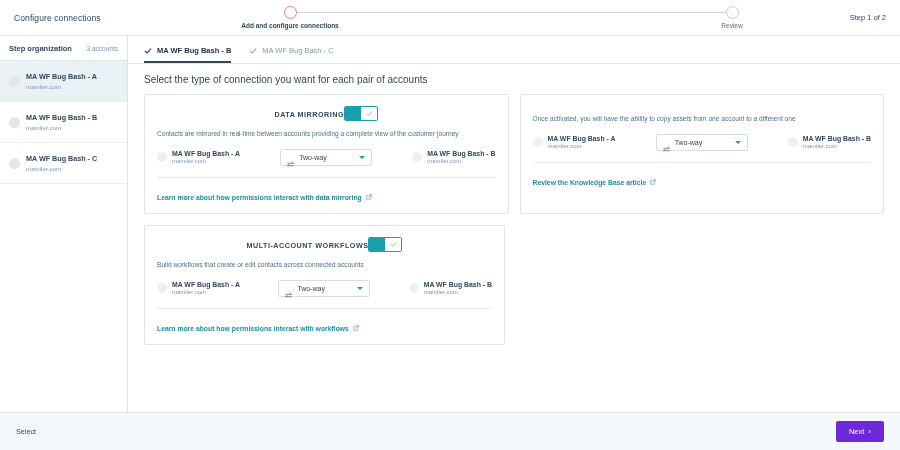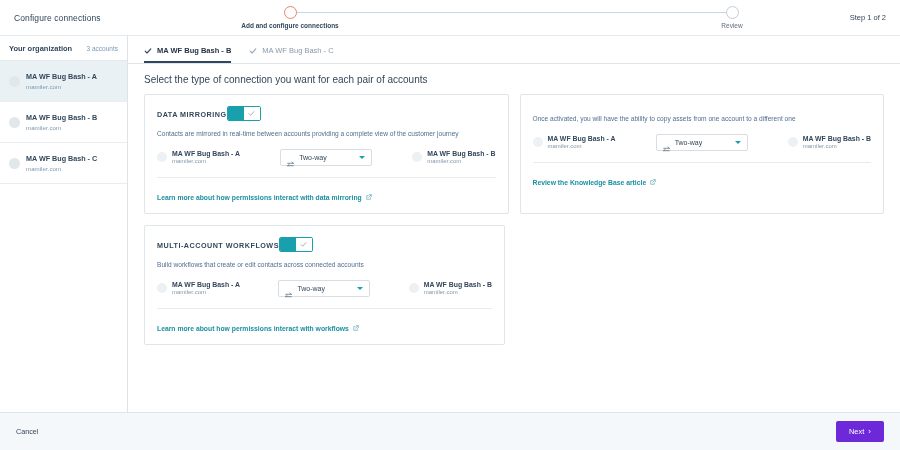--- a/index.html
+++ b/index.html
@@ -100,21 +100,21 @@
   .subtitle { font-size: 10px; color: #33475b; margin-bottom: 9px; }
 
   .cards-row { display: flex; gap: 11px; }
   .card {
     background: #ffffff;
     border: 1px solid #e0e5e9;
     border-radius: 2px;
     padding: 11px 12px 9px 12px;
     flex: 1; min-width: 0;
   }
-  .card-head { display: flex; align-items: flex-start; justify-content: flex-start; }
+  .card-head { display: flex; align-items: flex-start; justify-content: center; }
   .card-title {
     font-size: 7.2px; font-weight: bold; color: #33475b;
     letter-spacing: .5px; padding-top: 4px;
   }
   .toggle {
     display: flex; width: 34px; height: 15px;
     border: 1px solid #18a0ad; border-radius: 2px; overflow: hidden;
     cursor: pointer; flex: 0 0 auto;
   }
   .toggle-on { width: 17px; background: #18a0ad; }
@@ -195,21 +195,21 @@
       </div>
     </div>
 
     <div class="step-count">Step 1 of 2</div>
   </div>
 
   <div class="body">
 
     <div class="sidebar">
       <div class="sidebar-head">
-        <span class="sidebar-head-title">Your organization</span>
+        <span class="sidebar-head-title">Step organization</span>
         <span class="sidebar-head-count">3 accounts</span>
       </div>
 
       <div class="acct-item selected">
         <span class="acct-avatar"></span>
         <span class="acct-text">
           <span class="acct-name">MA WF Bug Bash - A</span>
           <span class="acct-domain">mamiler.com</span>
         </span>
       </div>
@@ -393,19 +393,19 @@
                   </svg>
               </span>
             </a>
           </div>
         </div>
       </div>
     </div>
   </div>
 
   <div class="footer">
-    <button class="cancel-btn">Cancel</button>
+    <button class="cancel-btn">Select</button>
     <button class="next-btn">
       <span>Next</span>
       <span class="next-chev">›</span>
     </button>
   </div>
 </div>
 
 </body></html>

